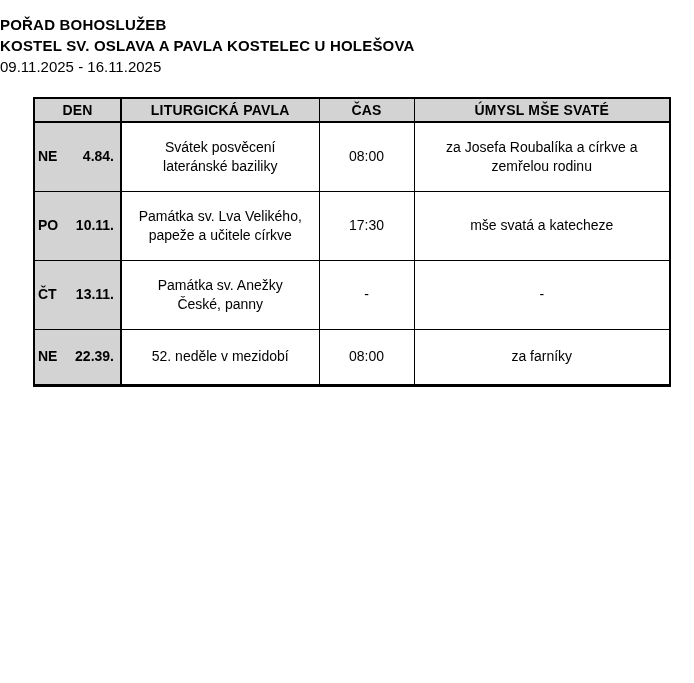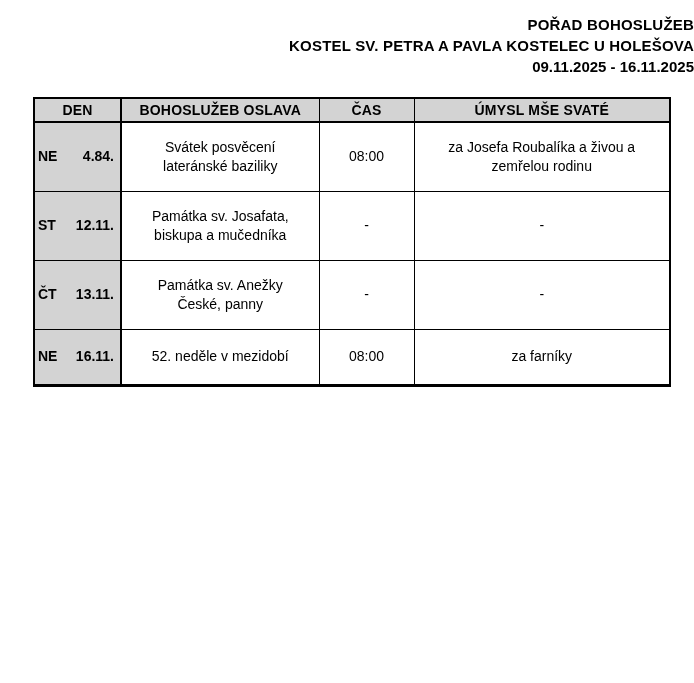--- a/index.html
+++ b/index.html
@@ -16,31 +16,31 @@
     position: relative;
     font-family: "Liberation Sans", "DejaVu Sans", sans-serif;
     color: var(--text-color);
     overflow: hidden;
   }
   .title-block {
     position: absolute;
     top: 14px;
     left: 0;
     width: 694px;
-    text-align: right;
+    text-align: left;
     line-height: 21px;
   }
   .title-line-bold {
     font-size: 15px;
     font-weight: bold;
     letter-spacing: 0.2px;
   }
   .title-line-regular {
     font-size: 15px;
-    font-weight: bold;
+    font-weight: normal;
   }
   table.schedule {
     position: absolute;
     left: 33px;
     top: 97px;
     border-collapse: collapse;
     table-layout: fixed;
     width: 636px;
     border: 2px solid var(--border-color);
     border-bottom-width: 3px;
@@ -89,89 +89,89 @@
   td.intention-cell {
     white-space: pre-line;
     padding: 0 6px;
   }
 </style>
 </head>
 <body>
 
 <div class="title-block">
   <div class="title-line-bold">POŘAD BOHOSLUŽEB</div>
-  <div class="title-line-bold">KOSTEL SV. PETRA A PAVLA KOSTELEC U HOLEŠOVA</div>
+  <div class="title-line-bold">KOSTEL SV. OSLAVA A PAVLA KOSTELEC U HOLEŠOVA</div>
   <div class="title-line-regular">09.11.2025 - 16.11.2025</div>
 </div>
 
 <table class="schedule">
   <colgroup>
     <col class="c-den">
     <col class="c-lit">
     <col class="c-cas">
     <col class="c-umysl">
   </colgroup>
   <thead>
     <tr>
       <th>DEN</th>
-      <th>BOHOSLUŽEB OSLAVA</th>
+      <th>LITURGICKÁ PAVLA</th>
       <th>ČAS</th>
       <th>ÚMYSL MŠE SVATÉ</th>
     </tr>
   </thead>
   <tbody>
   <tr>
     <td class="day-cell">
       <span class="day-inner">
         <span>NE</span>
         <span>4.84.</span>
       </span>
     </td>
     <td class="celebration-cell">Svátek posvěcení
 lateránské baziliky</td>
     <td class="time-cell">08:00</td>
-    <td class="intention-cell">za Josefa Roubalíka a živou a
+    <td class="intention-cell">za Josefa Roubalíka a církve a
 zemřelou rodinu</td>
   </tr>
-
-
 
   <tr>
     <td class="day-cell">
       <span class="day-inner">
-        <span>ST</span>
-        <span>12.11.</span>
+        <span>PO</span>
+        <span>10.11.</span>
       </span>
     </td>
-    <td class="celebration-cell">Památka sv. Josafata,
-biskupa a mučedníka</td>
-    <td class="time-cell">-</td>
-    <td class="intention-cell">-</td>
+    <td class="celebration-cell">Památka sv. Lva Velikého,
+papeže a učitele církve</td>
+    <td class="time-cell">17:30</td>
+    <td class="intention-cell">mše svatá a katecheze</td>
   </tr>
+
+
 
   <tr>
     <td class="day-cell">
       <span class="day-inner">
         <span>ČT</span>
         <span>13.11.</span>
       </span>
     </td>
     <td class="celebration-cell">Památka sv. Anežky
 České, panny</td>
     <td class="time-cell">-</td>
     <td class="intention-cell">-</td>
   </tr>
 
 
 
   <tr>
     <td class="day-cell">
       <span class="day-inner">
         <span>NE</span>
-        <span>16.11.</span>
+        <span>22.39.</span>
       </span>
     </td>
     <td class="celebration-cell">52. neděle v mezidobí</td>
     <td class="time-cell">08:00</td>
     <td class="intention-cell">za farníky</td>
   </tr>
 </tbody>
 </table>
 
 </body></html>

